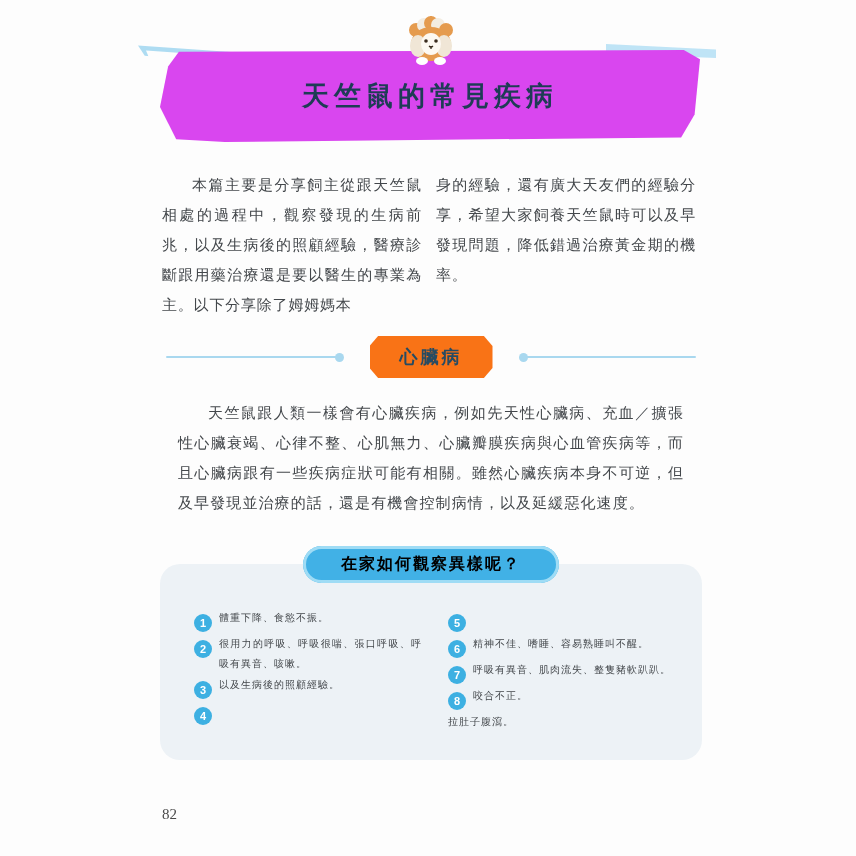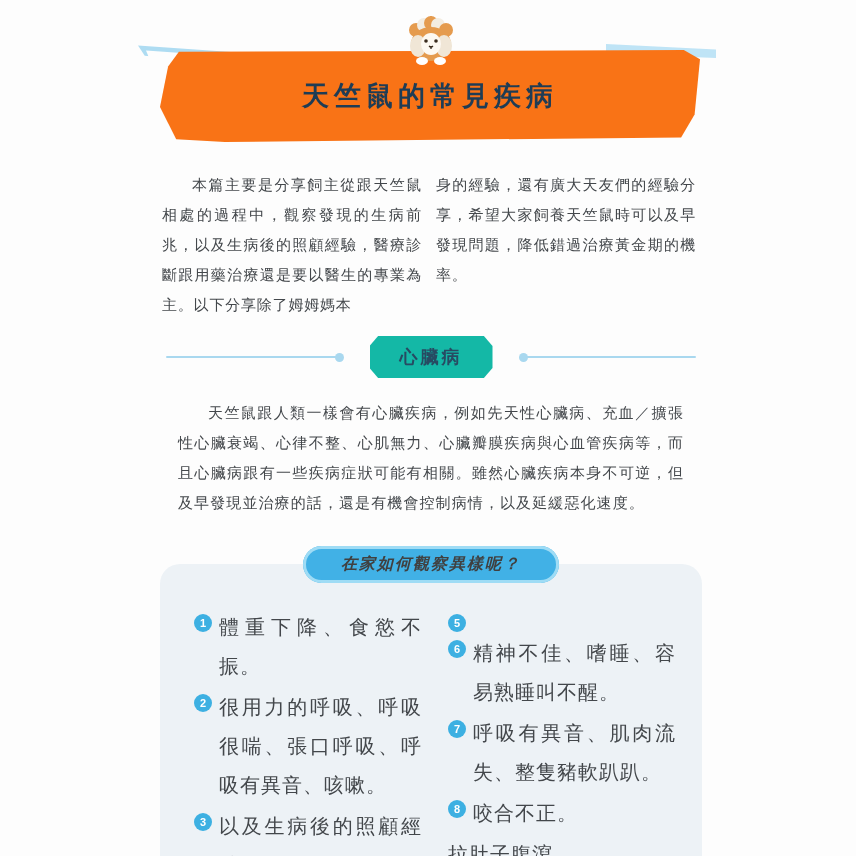--- a/index.html
+++ b/index.html
@@ -25,21 +25,21 @@
     background:#fdfdfd;
     clip-path:polygon(0 30%, 100% 78%, 96% 100%, 2% 62%);
   }
   .streak-right{
     position:absolute;right:-14px;top:16px;width:110px;height:14px;
     background:#bfe4f6;
     clip-path:polygon(0 0, 100% 40%, 100% 100%, 0 70%);
   }
   .banner{
     position:absolute;left:0;top:22px;width:540px;height:92px;
-    background:#f97316;
+    background:#d946ef;
     clip-path:polygon(3.5% 2%, 97% 0%, 100% 10%, 99% 70%, 96.5% 95%, 12% 100%, 3% 97%, 0% 62%, 1.5% 18%);
     display:flex;align-items:center;justify-content:center;
   }
   .banner-title{
     font-size:27px;font-weight:bold;color:#1e3c55;
     letter-spacing:5px;
   }
   .mascot{
     position:absolute;left:50%;top:-14px;transform:translateX(-50%);
     width:74px;height:52px;z-index:3;
@@ -52,55 +52,55 @@
     text-align:justify;letter-spacing:0.8px;color:#43474b;
   }
   .indent{text-indent:2em;}
 
   
   .divider{display:flex;align-items:center;margin:16px 6px 20px 6px;}
   .div-line{flex:1;height:2px;background:#a9d8ef;border-radius:2px;}
   .div-dot{width:9px;height:9px;border-radius:50%;background:#a9d8ef;margin:0 0 0 -2px;}
   .div-dot.right{margin:0 -2px 0 0;}
   .div-label{
-    margin:0 26px;padding:9px 30px;background:#14b8a6;
+    margin:0 26px;padding:9px 30px;background:#f97316;
     clip-path:polygon(7% 0,93% 0,100% 24%,100% 76%,93% 100%,7% 100%,0 76%,0 24%);
     font-size:18px;font-weight:bold;color:#274b62;letter-spacing:3px;
   }
 
   
   .section-body{
     margin:0 18px;font-size:15px;line-height:2.0;text-align:justify;
     letter-spacing:1.1px;color:#43474b;
   }
 
   
   .observe-wrap{position:relative;margin-top:28px;}
   .pill{
     position:relative;z-index:2;margin:0 auto;width:fit-content;
     padding:8px 38px;border-radius:999px;background:#41b1e6;
     box-shadow:0 0 0 3px #9fdcf5 inset;
-    font-size:16px;font-weight:bold;color:#404040;letter-spacing:2px;font-style:italic;
+    font-size:16px;font-weight:bold;color:#000000;letter-spacing:2px;
   }
   .panel{
     position:relative;z-index:1;margin-top:-19px;
     background:#edf2f6;border-radius:20px;
     padding:44px 26px 28px 34px;
   }
   .cols{display:flex;gap:26px;}
   .col{flex:1;display:flex;flex-direction:column;gap:2px;}
   .item{display:flex;align-items:flex-start;}
   .bullet{
     flex:0 0 auto;width:18px;height:18px;border-radius:50%;
     background:#3db0e2;color:#fff;font-size:11px;font-weight:bold;
     display:flex;align-items:center;justify-content:center;
     margin:6px 7px 0 0;
   }
   .item-text{
-    font-size:20px;line-height:1.95;text-align:justify;
+    font-size:10px;line-height:1.95;text-align:justify;
     letter-spacing:1px;color:#43474b;
   }
 
   
   .page-num{
     position:absolute;left:162px;top:806px;
     font-family:"Liberation Serif", serif;
     font-size:15px;color:#4a4a4a;
   }
 </style>

